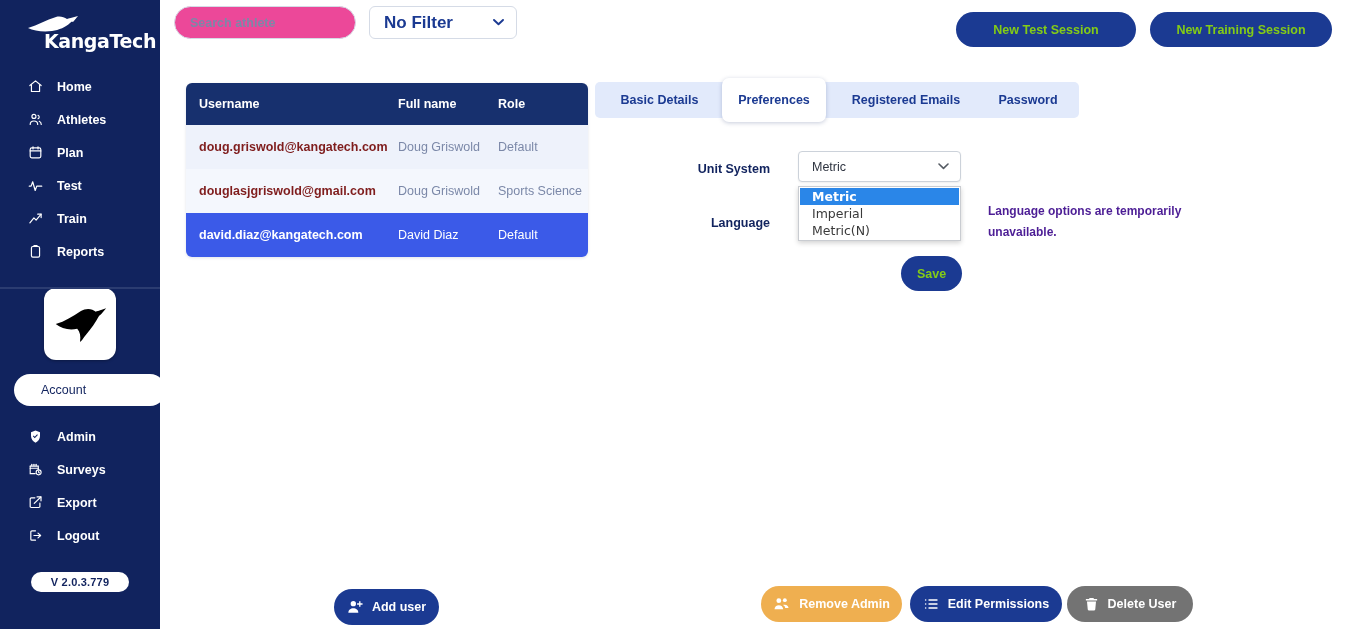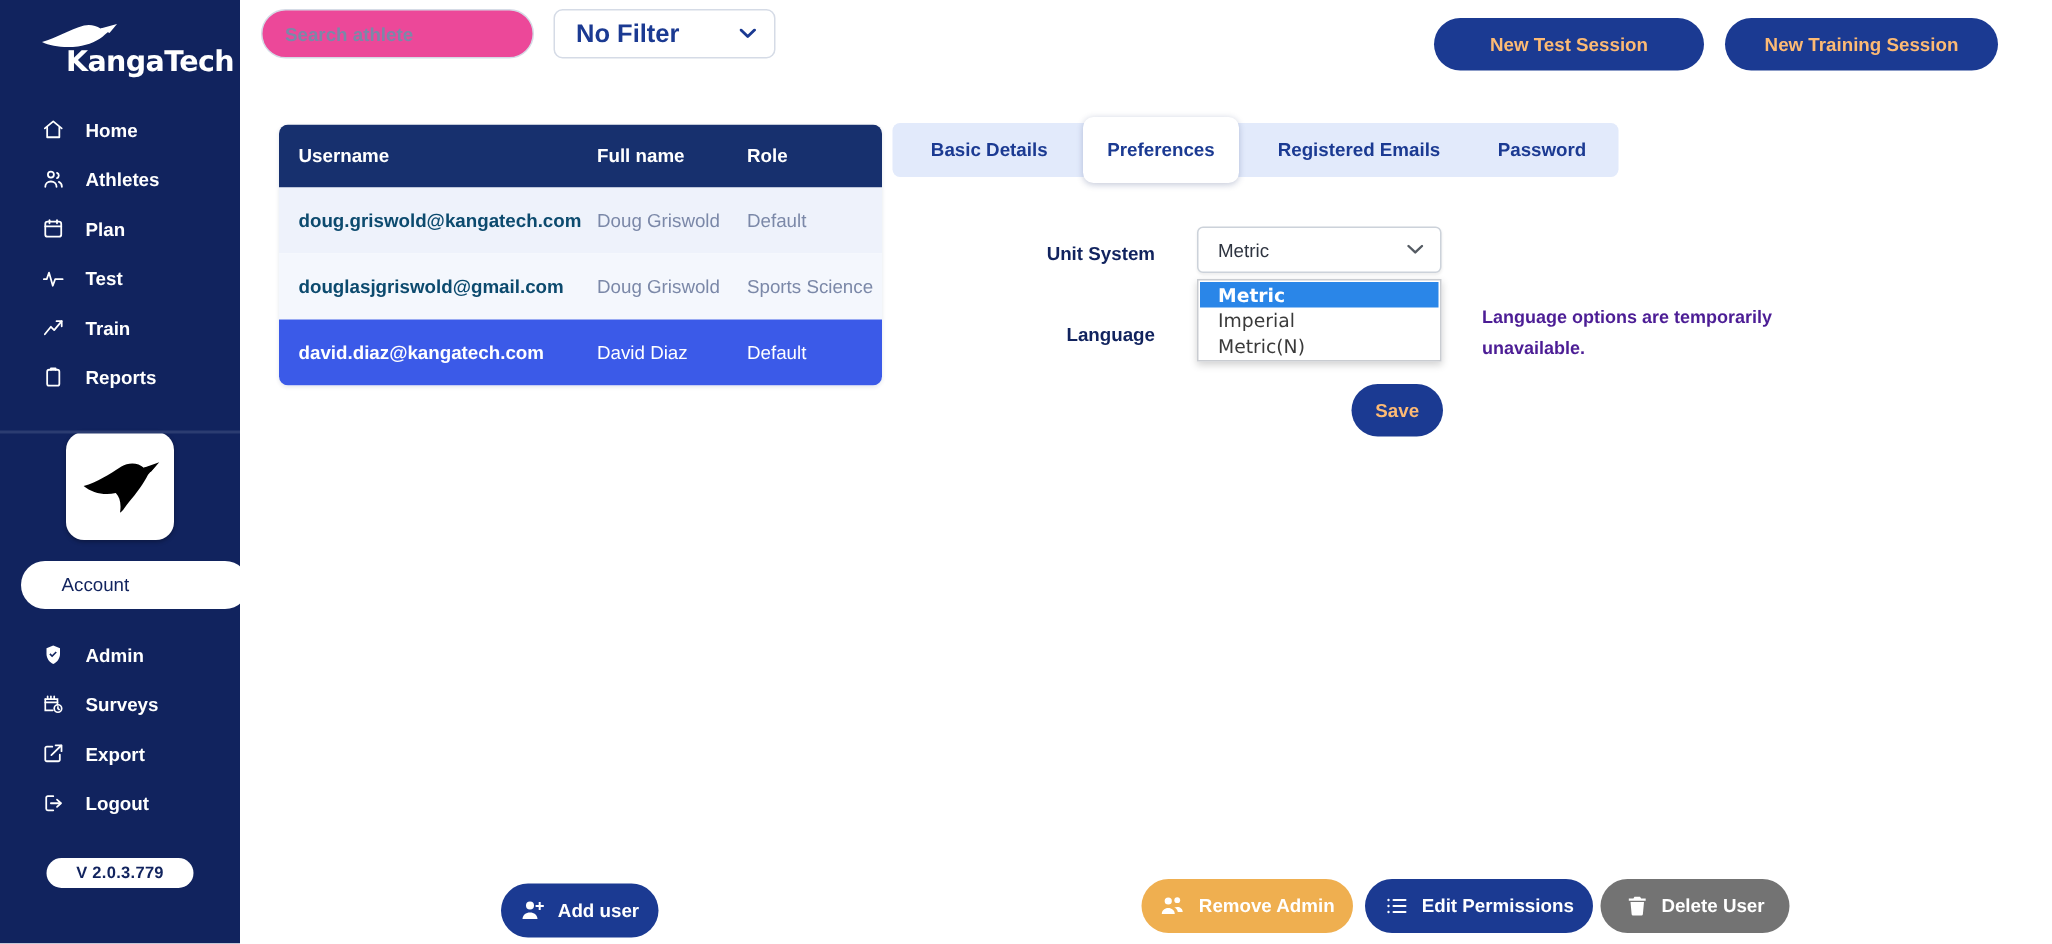--- a/index.html
+++ b/index.html
@@ -135,21 +135,21 @@
   }
   .sel-caret {
     position: absolute; right: 13px; top: 13px;
     pointer-events: none;
   }
 
   .btn {
     border: none; cursor: pointer;
     font-family: "Liberation Sans", sans-serif;
     font-weight: bold;
-    color: #fdba74;
+    color: #84cc16;
     border-radius: 19px;
     white-space: nowrap;
   }
   #btn-new-test {
     position: absolute; left: 796px; top: 12px;
     width: 180px; height: 35px;
     background: #1b3a92;
     font-size: 12.5px;
   }
   #btn-new-training {
@@ -181,21 +181,21 @@
   .tbl-row {
     display: flex; align-items: center;
     height: 44px;
     padding-left: 13px;
     font-size: 12.5px;
     cursor: pointer;
   }
   .tbl-row.odd  { background: #eef2fb; }
   .tbl-row.even { background: #f4f7fd; }
   .tbl-row.selected { background: #3b5ae8; }
-  .tbl-row .c-user { font-weight: bold; color: #0c4a6e; }
+  .tbl-row .c-user { font-weight: bold; color: #7f1d1d; }
   .tbl-row .c-full, .tbl-row .c-role { color: #7b88a8; }
   .tbl-row.selected .c-user,
   .tbl-row.selected .c-full,
   .tbl-row.selected .c-role { color: #ffffff; }
 
   
   #tabbar {
     position: absolute; left: 595px; top: 82px;
     width: 484px; height: 36px;
     background: #e2eafb;

